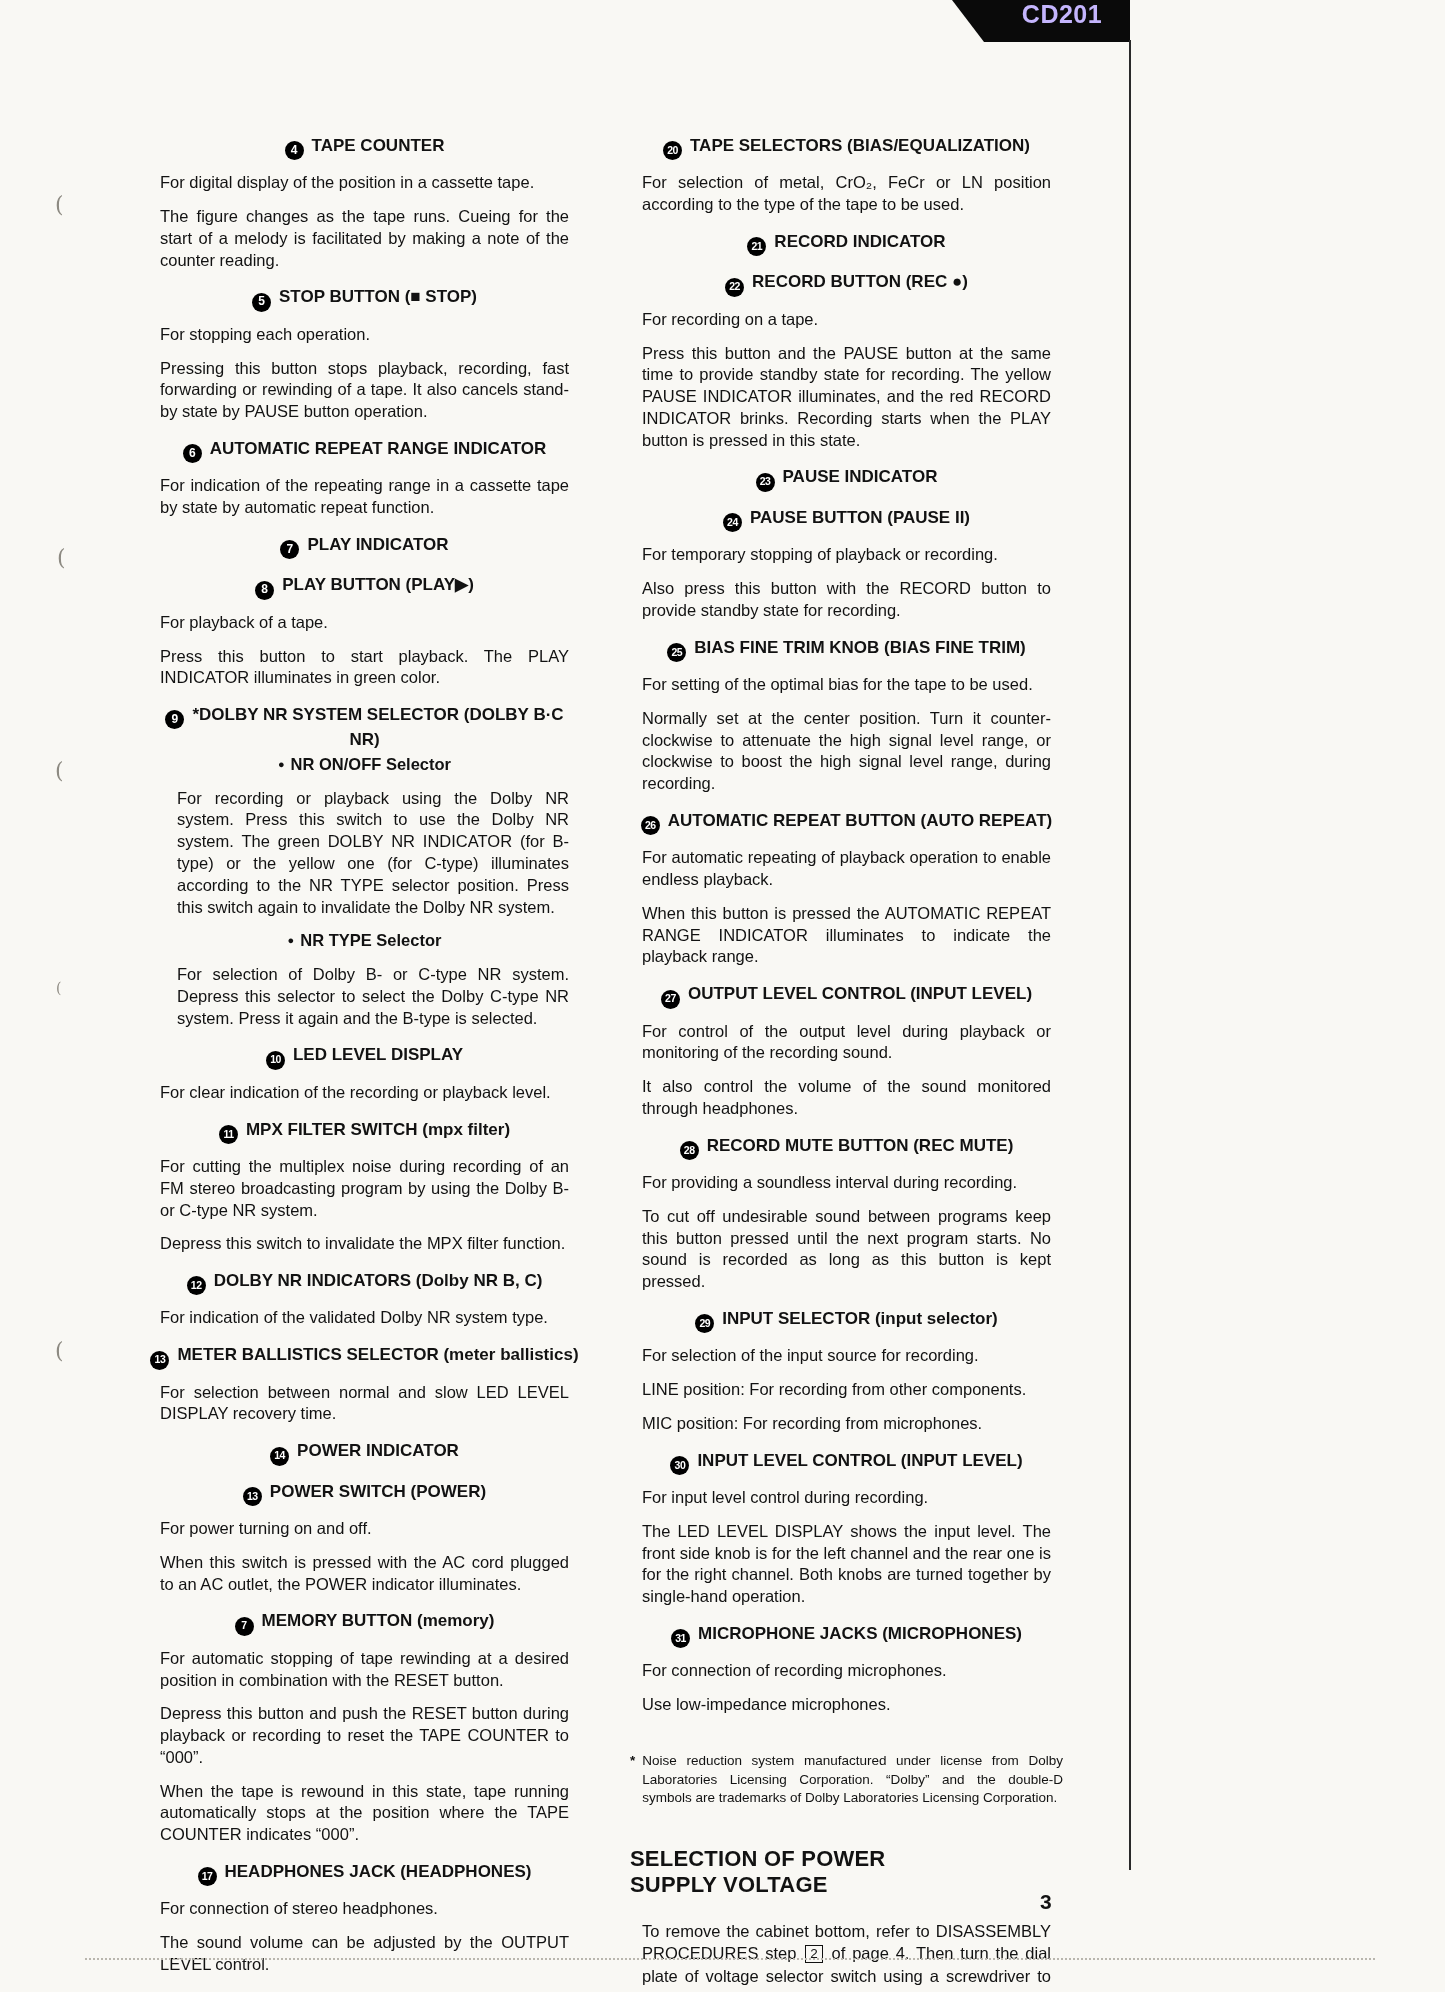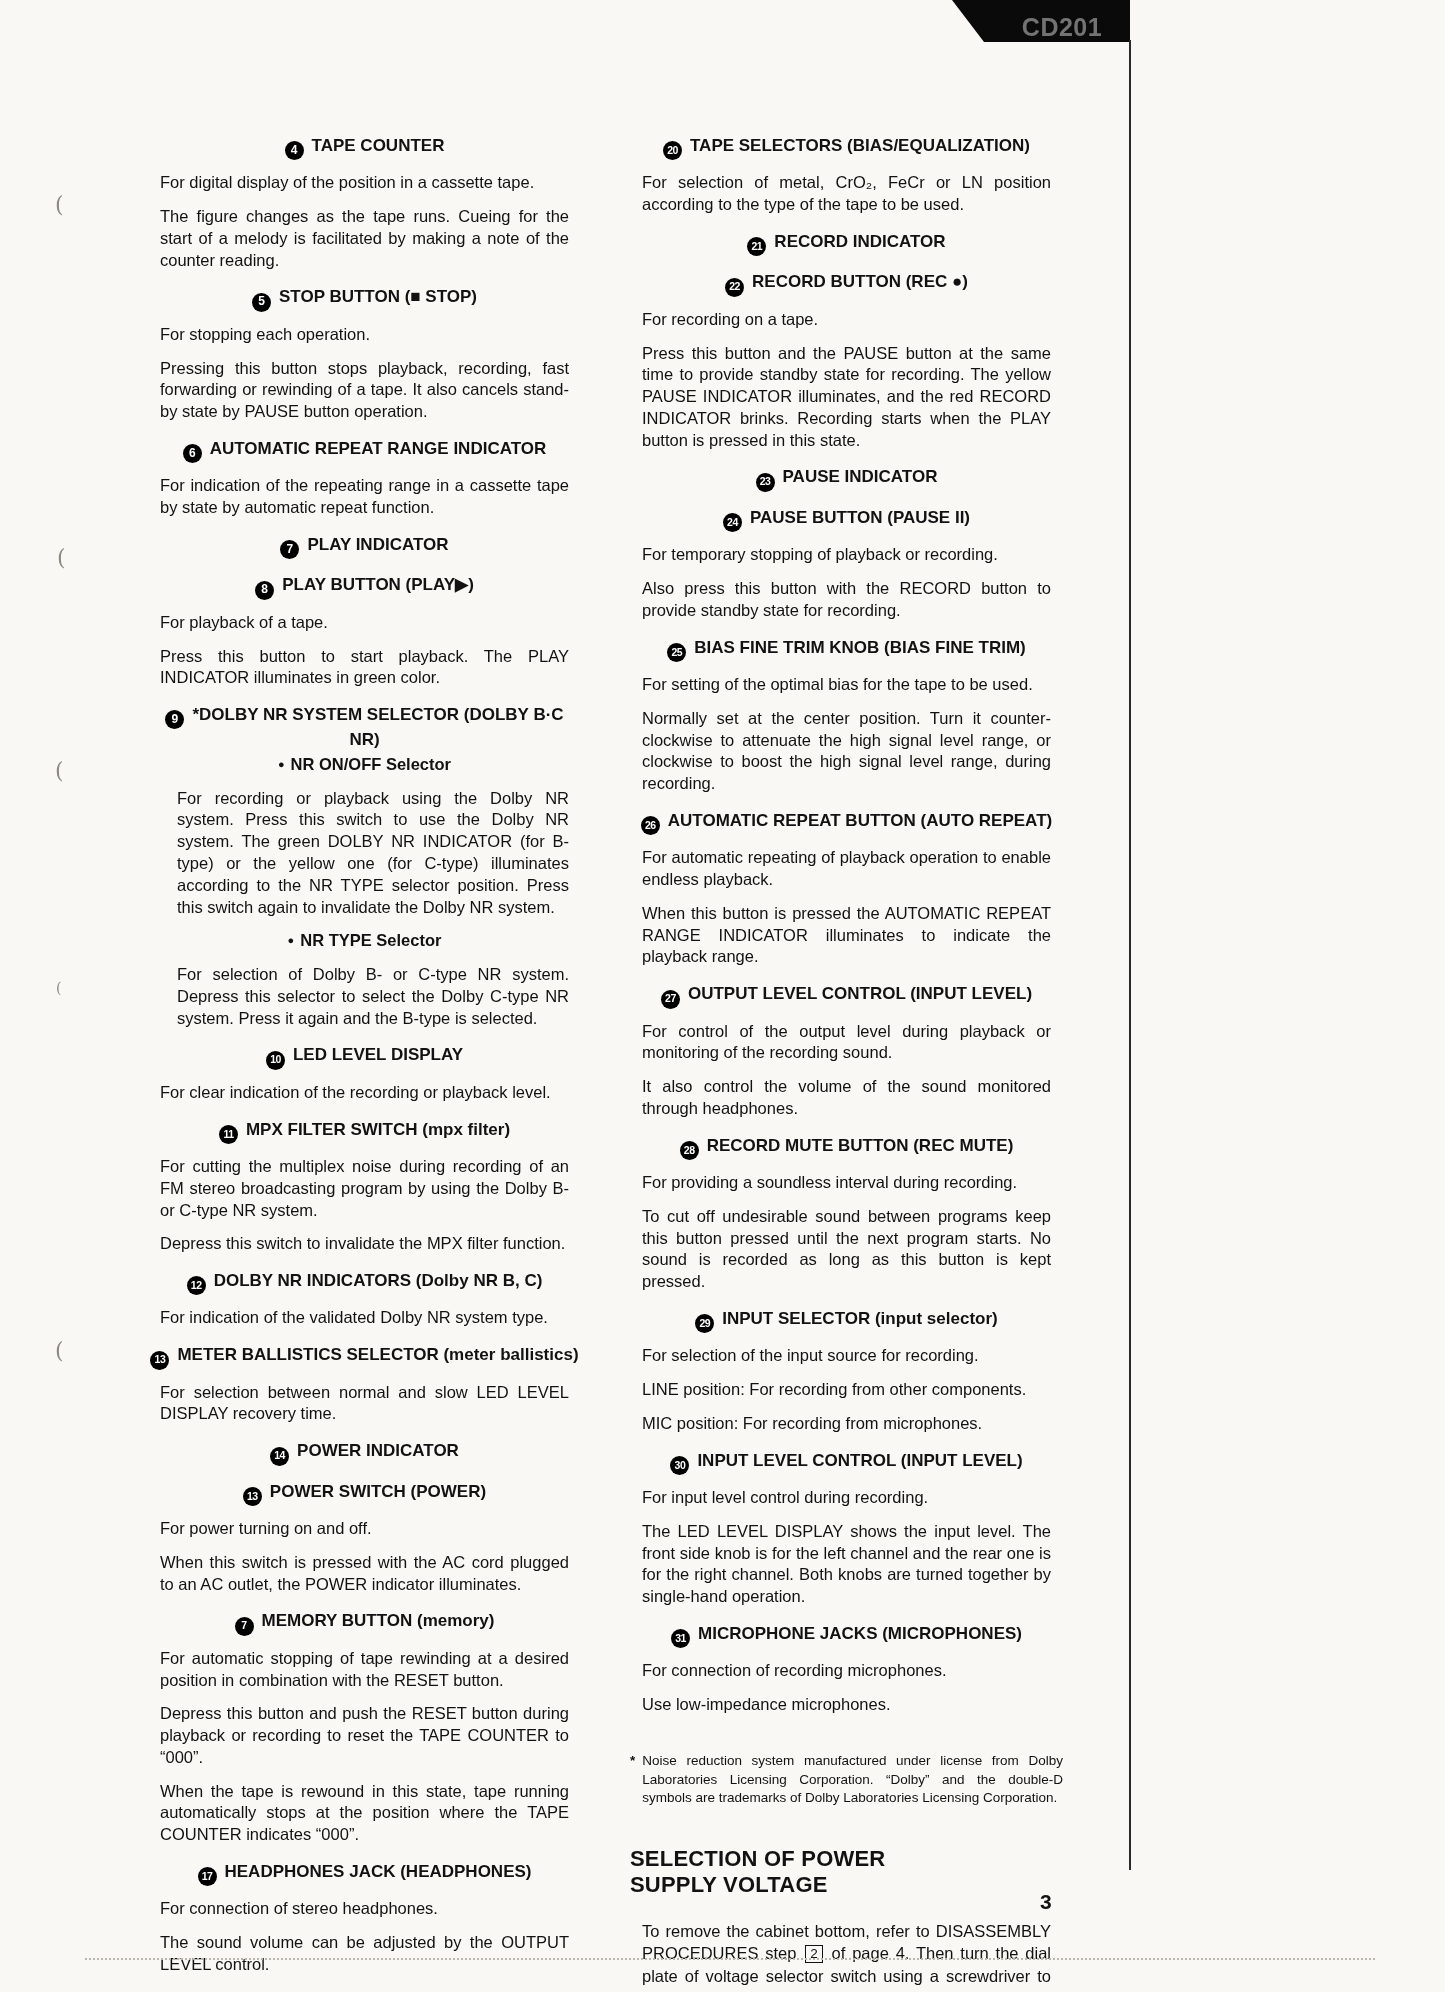--- a/index.html
+++ b/index.html
@@ -8,22 +8,22 @@
     background:#f9f8f4;
     font-family:"Liberation Sans", sans-serif;
     color:#121212;
     position:relative;
     overflow:hidden;
   }
   .banner {
     position:absolute; left:952px; top:0; width:178px; height:42px;
     background:#0a0a0a;
     clip-path:polygon(0 0, 100% 0, 100% 100%, 18% 100%);
-    color:#737373; font-weight:bold; font-size:25px;
-    display:flex; align-items:flex-end; justify-content:center;
+    color:#c4b5fd; font-weight:bold; font-size:25px;
+    display:flex; align-items:flex-start; justify-content:center;
     padding-left:42px; box-sizing:border-box; letter-spacing:0.5px;
   }
   .edge-line {
     position:absolute; left:1129px; top:40px; width:2px; height:1830px;
     background:#2a2a2a;
   }
   .col {
     position:absolute; top:135px; width:433px;
     font-size:16.5px; line-height:1.32; text-align:justify;
   }

